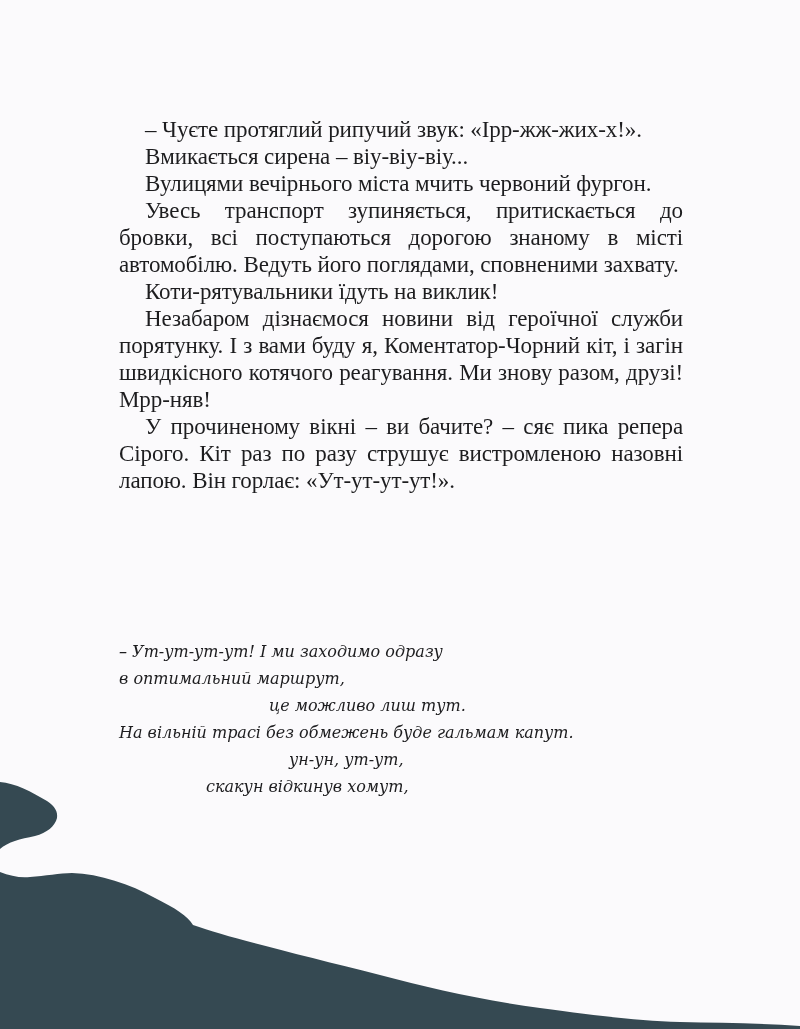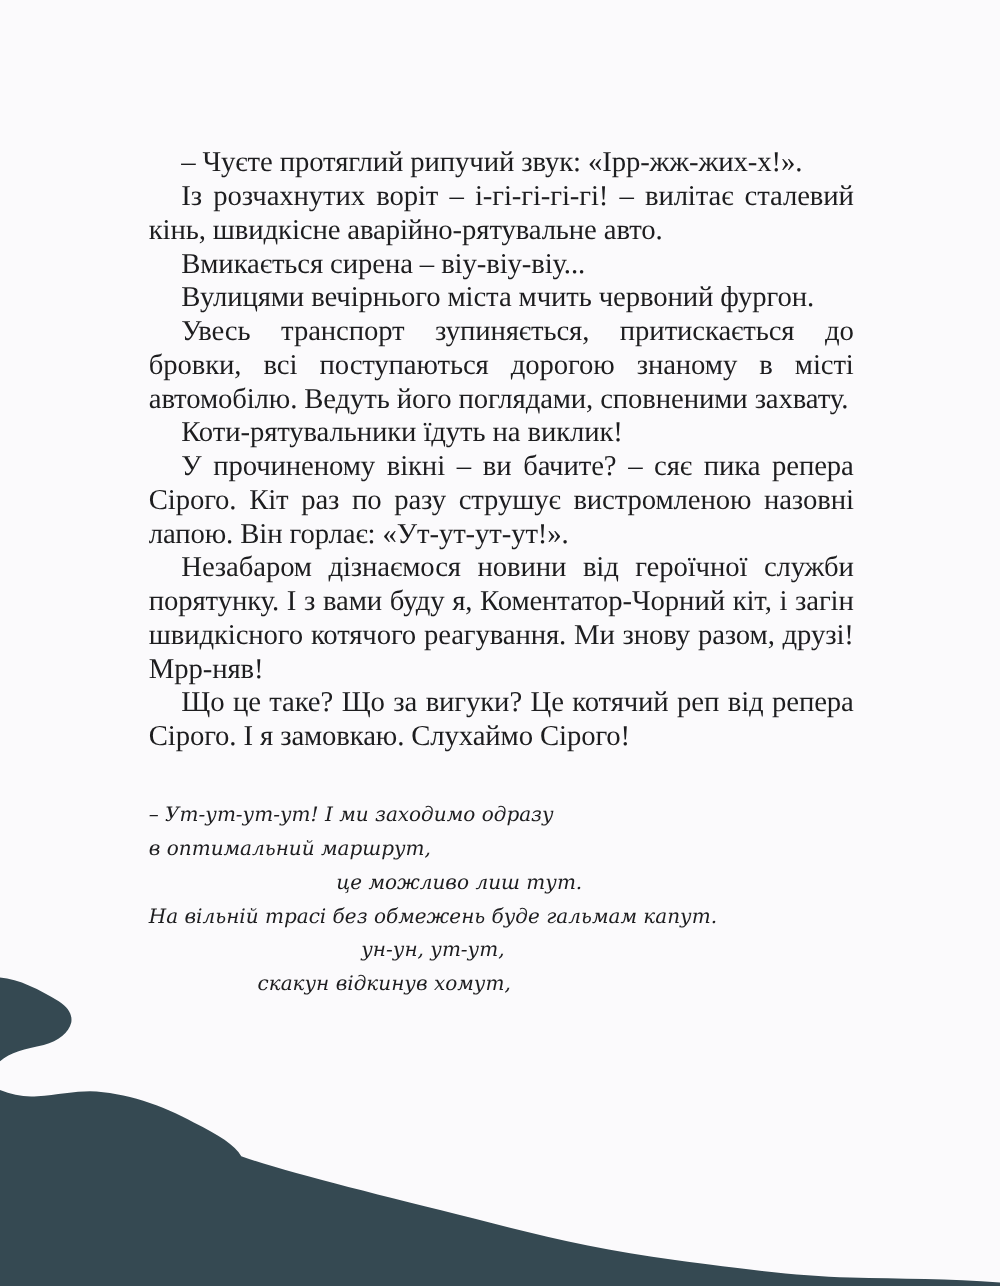--- a/index.html
+++ b/index.html
@@ -61,28 +61,26 @@
       pointer-events: none;
     }
   </style>
 </head>
 <body>
 
 <div class="page">
 
   <div class="prose">
     <p>– Чуєте протяглий рипучий звук: «Ірр-жж-жих-х!».</p>
-    <p>Із розчахнутих воріт – і-гі-гі-гі-гі! – вилітає сталевий кінь, швидкісне аварійно-рятувальне авто.</p>
     <p>Вмикається сирена – віу-віу-віу...</p>
     <p>Вулицями вечірнього міста мчить червоний фургон.</p>
     <p>Увесь транспорт зупиняється, притискається до бровки, всі поступаються дорогою знаному в місті автомобілю. Ведуть його поглядами, сповненими захвату.</p>
     <p>Коти-рятувальники їдуть на виклик!</p>
+    <p>Незабаром дізнаємося новини від героїчної служби порятунку. І з вами буду я, Коментатор-Чорний кіт, і загін швидкісного котячого реагування. Ми знову разом, друзі! Мрр-няв!</p>
     <p>У прочиненому вікні – ви бачите? – сяє пика репера Сірого. Кіт раз по разу струшує вистромленою назовні лапою. Він горлає: «Ут-ут-ут-ут!».</p>
-    <p>Незабаром дізнаємося новини від героїчної служби порятунку. І з вами буду я, Коментатор-Чорний кіт, і загін швидкісного котячого реагування. Ми знову разом, друзі! Мрр-няв!</p>
-    <p>Що це таке? Що за вигуки? Це котячий реп від репера Сірого. І я замовкаю. Слухаймо Сірого!</p>
   </div>
 
   <div class="poem">
     <span class="line indent-1">– Ут-ут-ут-ут! І ми заходимо одразу</span>
     <span class="line indent-1">в оптимальний маршрут,</span>
     <span class="line indent-3">це можливо лиш тут.</span>
     <span class="line indent-1">На вільній трасі без обмежень буде гальмам капут.</span>
     <span class="line indent-4">ун-ун, ут-ут,</span>
     <span class="line indent-5">скакун відкинув хомут,</span>
   </div>

